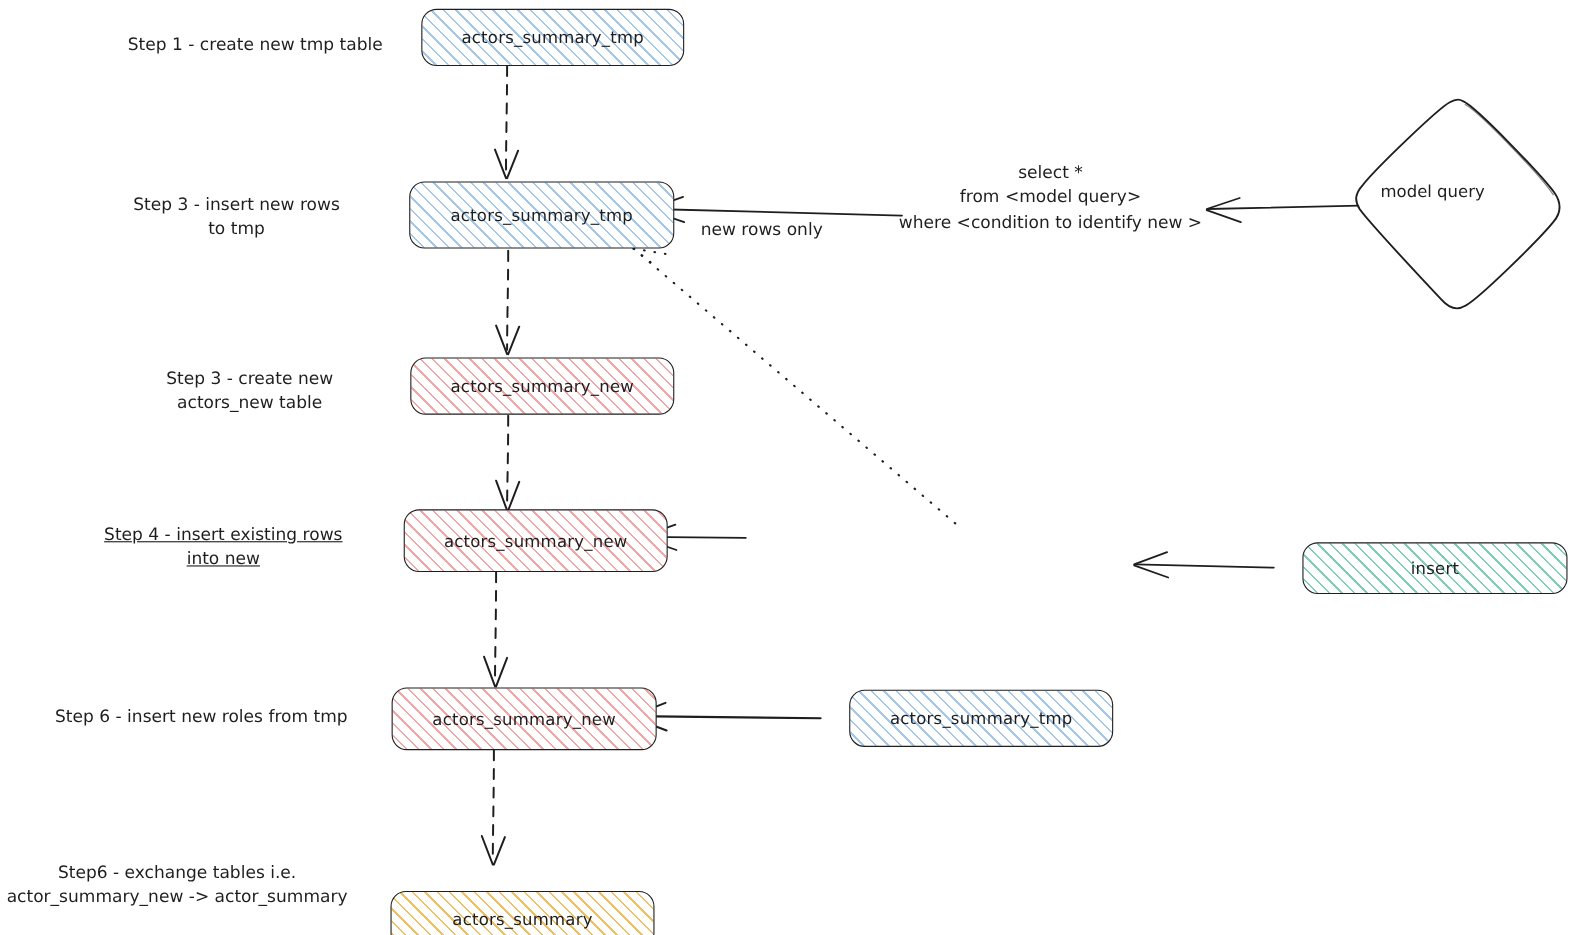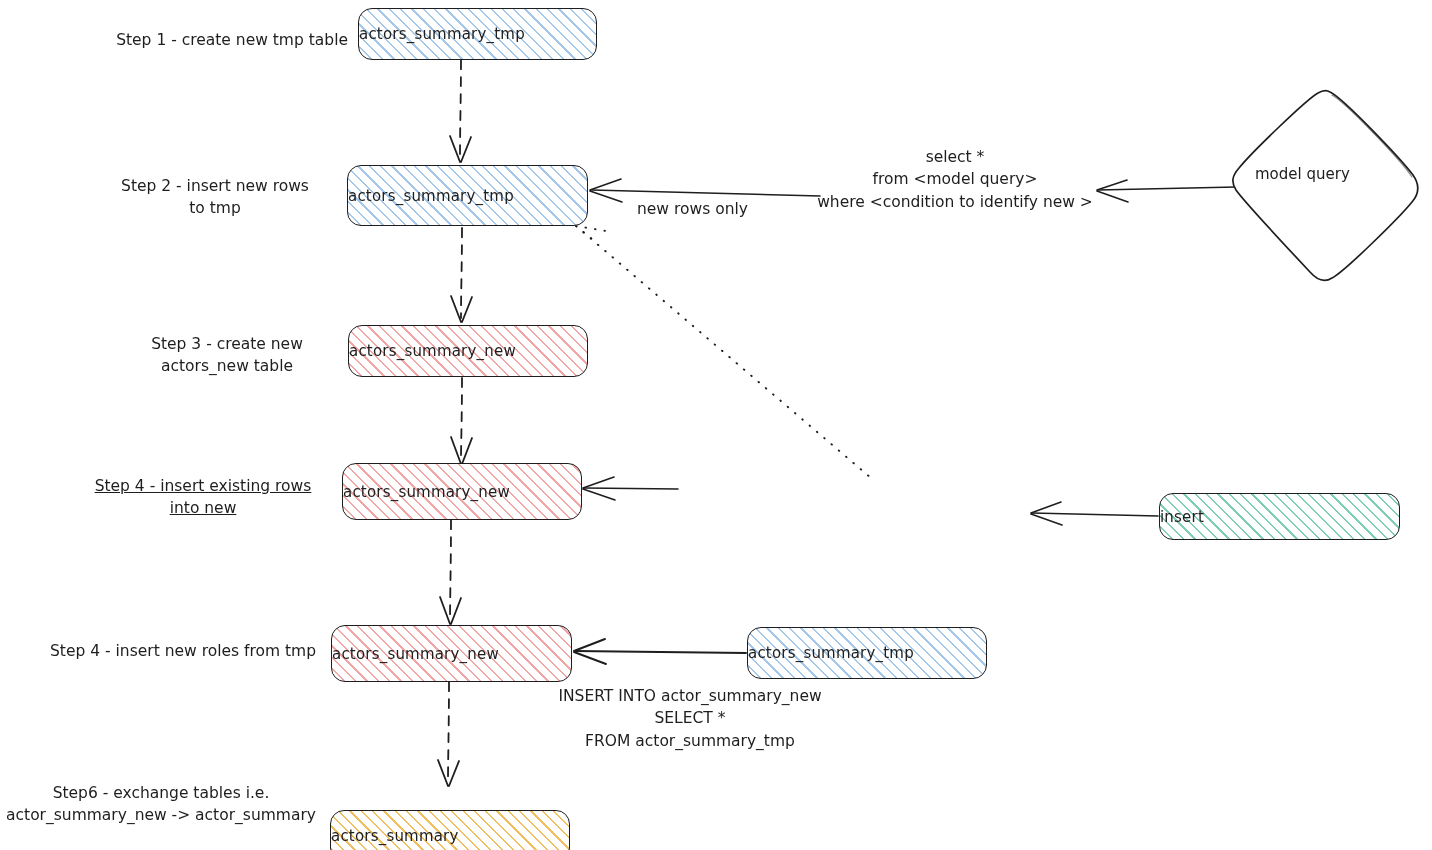--- a/index.html
+++ b/index.html
@@ -21,23 +21,24 @@
     top: 0;
     width: 1432px;
     height: 850px;
     pointer-events: none;
   }
   .node {
     position: absolute;
     box-sizing: border-box;
     display: flex;
     align-items: center;
-    justify-content: flex-start;
+    justify-content: center;
     border: 1.6px solid #1e1e1e;
     border-radius: 14px;
+    margin-left: 25px;
   }
   .node .node-label {
     position: relative;
     z-index: 2;
     font-size: 15px;
     color: #1e1e1e;
     letter-spacing: 0.2px;
     white-space: nowrap;
   }
   
@@ -146,44 +147,41 @@
                  C1399,218 1344,272 1332,278 C1324,283 1317,280 1310,272
                  C1295,256 1243,200 1236,190 C1231,182 1232,176 1239,168
                  C1252,152 1307,99 1318,93 C1323,90 1327,90 1330,92 Z" stroke-width="1.7" fill="#ffffff"></path>
         <path d="M1332,95 C1345,102 1401,160 1412,177" stroke-width="1.1" opacity="0.55"></path>
       </g>
     </g>
   </svg>
 
   <div class="label right" style="left:70px; top:29px; width:278px;">Step 1 - create new tmp table</div>
 
-  <div class="label center" style="left:100px; top:175px; width:230px;">Step 2 - insert new rows
+  <div class="label center" style="left:100px; top:175px; width:230px;">Step 3 - insert new rows
 to tmp</div>
 
   <div class="label center" style="left:118px; top:333px; width:218px;">Step 3 - create new
 actors_new table</div>
 
   <div class="label center" style="left:70px; top:475px; width:266px;text-decoration:underline;">Step 4 - insert existing rows
 into new</div>
 
-  <div class="label right" style="left:20px; top:640px; width:296px;">Step 4 - insert new roles from tmp</div>
+  <div class="label right" style="left:20px; top:640px; width:296px;">Step 6 - insert new roles from tmp</div>
 
   <div class="label center" style="left:0px; top:782px; width:322px;">Step6 - exchange tables i.e.
 actor_summary_new -&gt; actor_summary</div>
 
   <div class="label" style="left:637px; top:198px; width:150px;">new rows only</div>
 
   <div class="label center" style="left:810px; top:146px; width:290px;">select *
 from &lt;model query&gt;
 where &lt;condition to identify new &gt;</div>
 
 
-  <div class="label center" style="left:545px; top:685px; width:290px;">INSERT INTO actor_summary_new
-SELECT *
-FROM actor_summary_tmp</div>
 
   <div class="node fill-blue" style="left:358px; top:8px; width:239px; height:52px;">
     <span class="node-label">actors_summary_tmp</span>
   </div>
 
   <div class="node fill-blue" style="left:347px; top:165px; width:241px; height:61px;">
     <span class="node-label">actors_summary_tmp</span>
   </div>
 
   <div class="node fill-red" style="left:348px; top:325px; width:240px; height:52px;">

